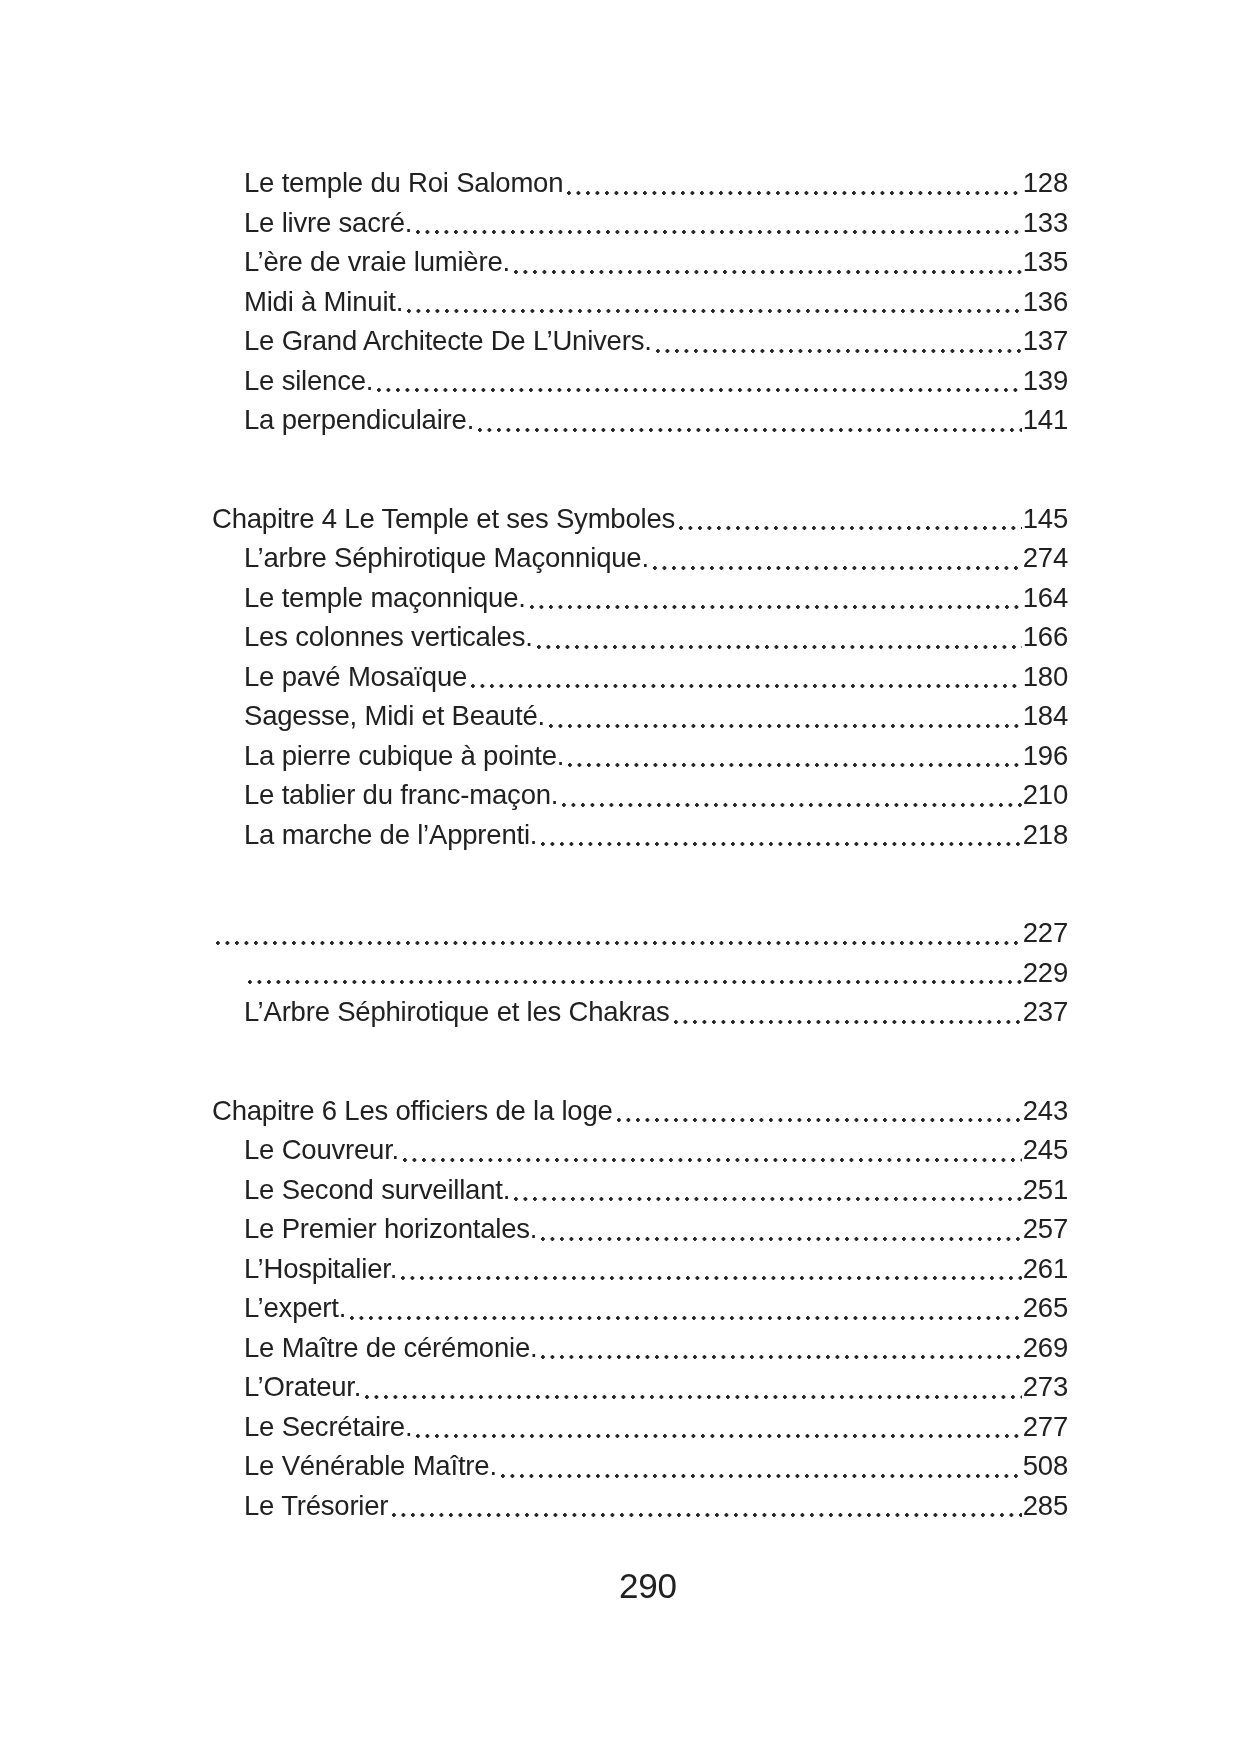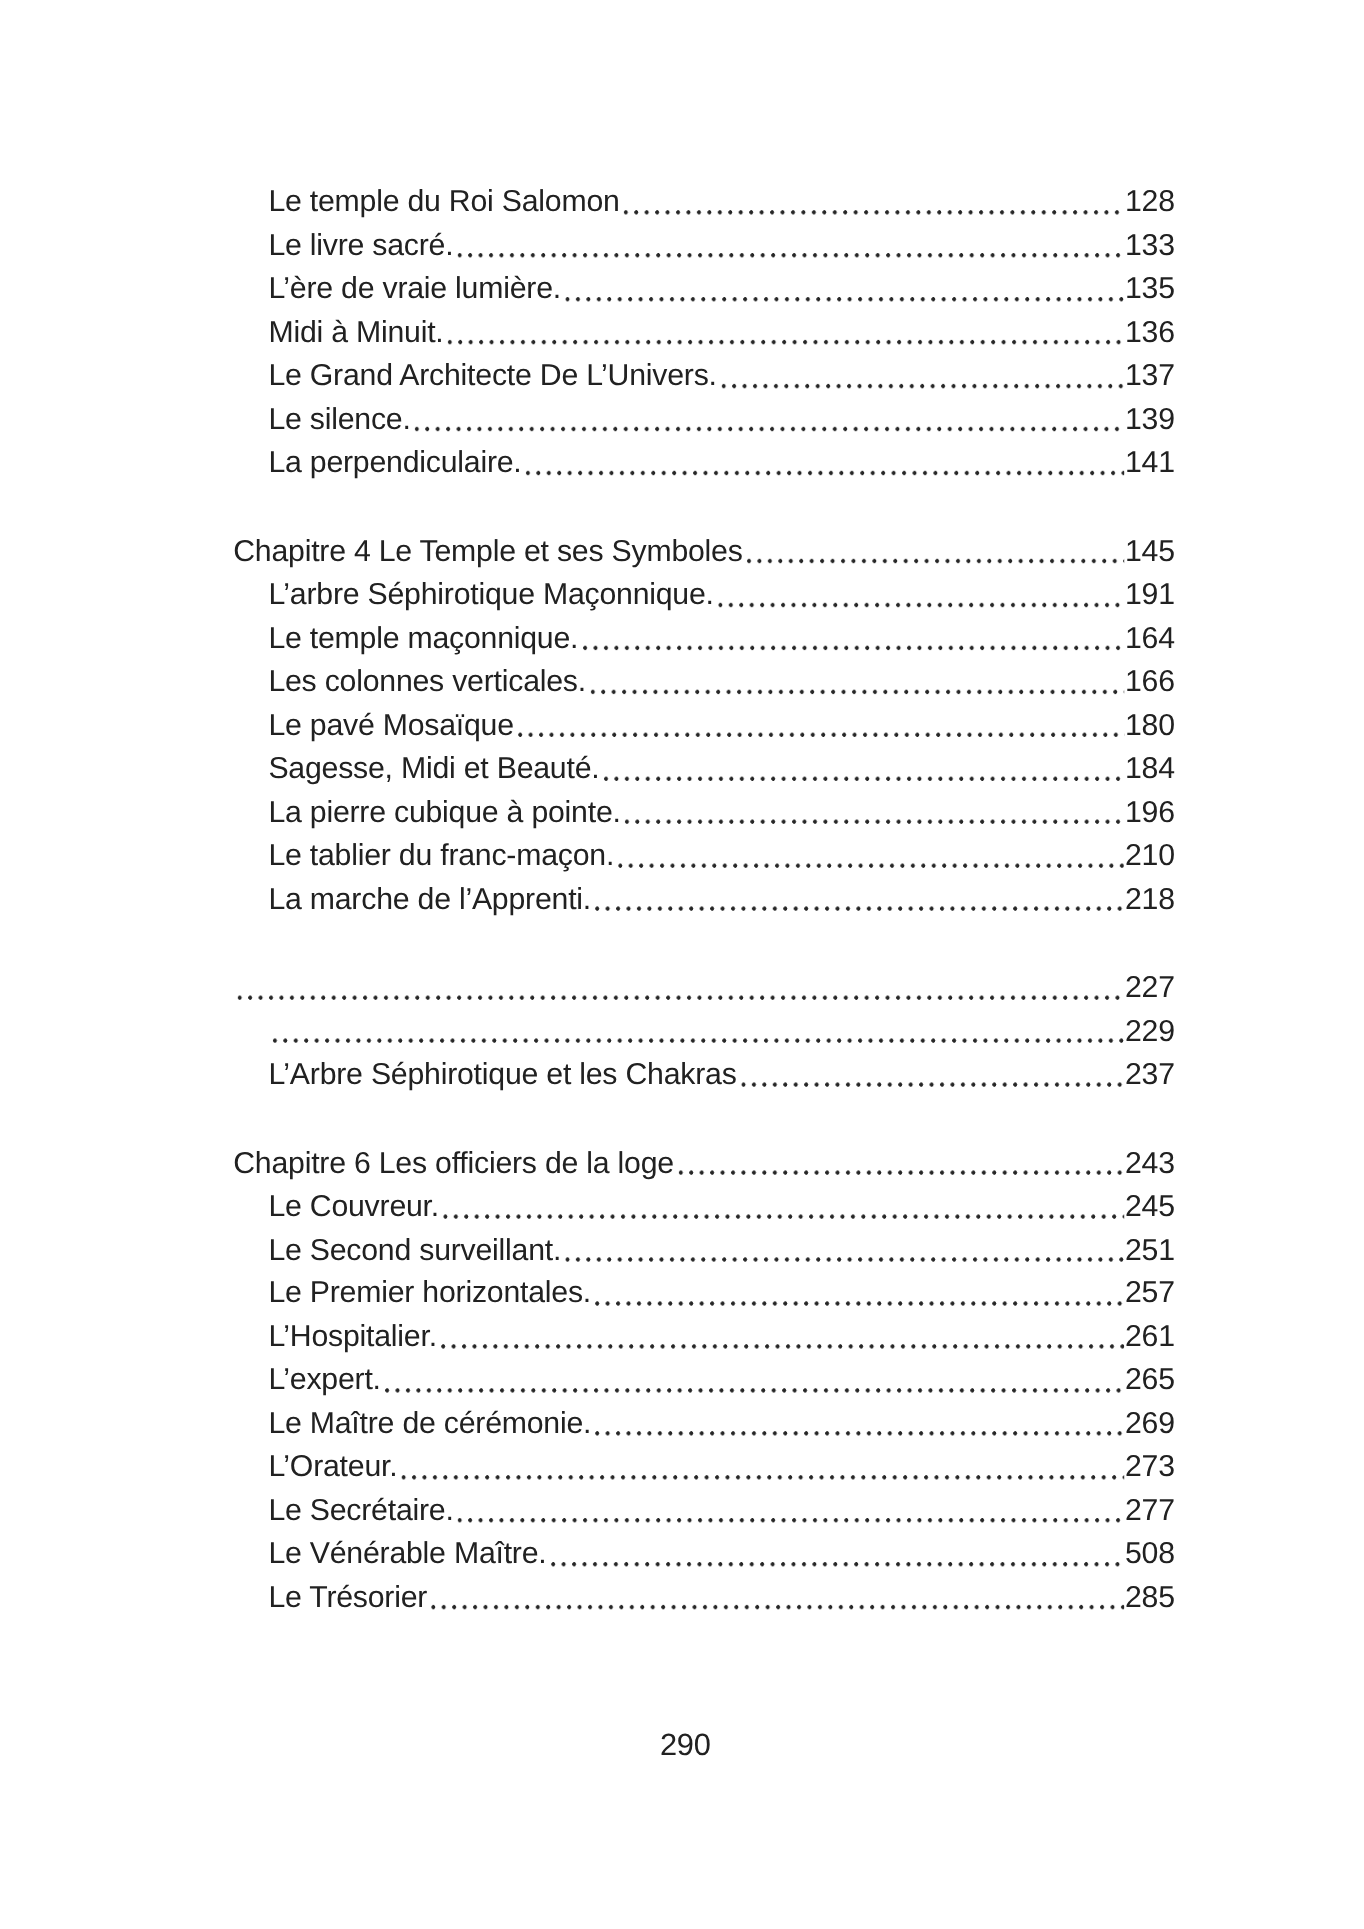--- a/index.html
+++ b/index.html
@@ -16,21 +16,21 @@
     font-family: "Liberation Sans", "DejaVu Sans", sans-serif;
     color: #212121;
   }
   .toc {
     position: absolute;
     left: 212px;
     top: 163px;
     width: 856px;
   }
   .toc-section + .toc-section {
-    margin-top: 41px;
+    margin-top: 59px;
   }
   .toc-row {
     display: flex;
     align-items: baseline;
     line-height: 39.5px;
     font-size: 27.5px;
     letter-spacing: -0.2px;
     white-space: nowrap;
   }
   .toc-row.sub {
@@ -55,25 +55,25 @@
     background-image: radial-gradient(circle at 2px 2px, #262626 1.65px, transparent 2px);
     background-size: 9.5px 4px;
     background-repeat: repeat-x;
   }
   .toc-pagenum {
     flex: 0 0 auto;
     text-align: center;
   }
   .footer {
     position: absolute;
-    left: 195px;
+    left: 220px;
     top: 1566px;
     width: 856px;
     text-align: center;
-    font-size: 28px;
+    font-size: 35px;
     line-height: 39.5px;
     letter-spacing: -0.2px;
   }
 </style>
 </head>
 <body>
 
 <div class="page">
   <div class="toc">
       <div class="toc-section">
@@ -115,21 +115,21 @@
       </div>
       <div class="toc-section">
         <div class="toc-row chapter">
     <span class="toc-label">Chapitre 4 Le Temple et ses Symboles</span>
     <span class="dot-leader"></span>
     <span class="toc-pagenum">145</span>
   </div>
         <div class="toc-row sub">
     <span class="toc-label">L’arbre Séphirotique Maçonnique.</span>
     <span class="dot-leader"></span>
-    <span class="toc-pagenum">191</span>
+    <span class="toc-pagenum">274</span>
   </div>
         <div class="toc-row sub">
     <span class="toc-label">Le temple maçonnique.</span>
     <span class="dot-leader"></span>
     <span class="toc-pagenum">164</span>
   </div>
         <div class="toc-row sub">
     <span class="toc-label">Les colonnes verticales.</span>
     <span class="dot-leader"></span>
     <span class="toc-pagenum">166</span>

